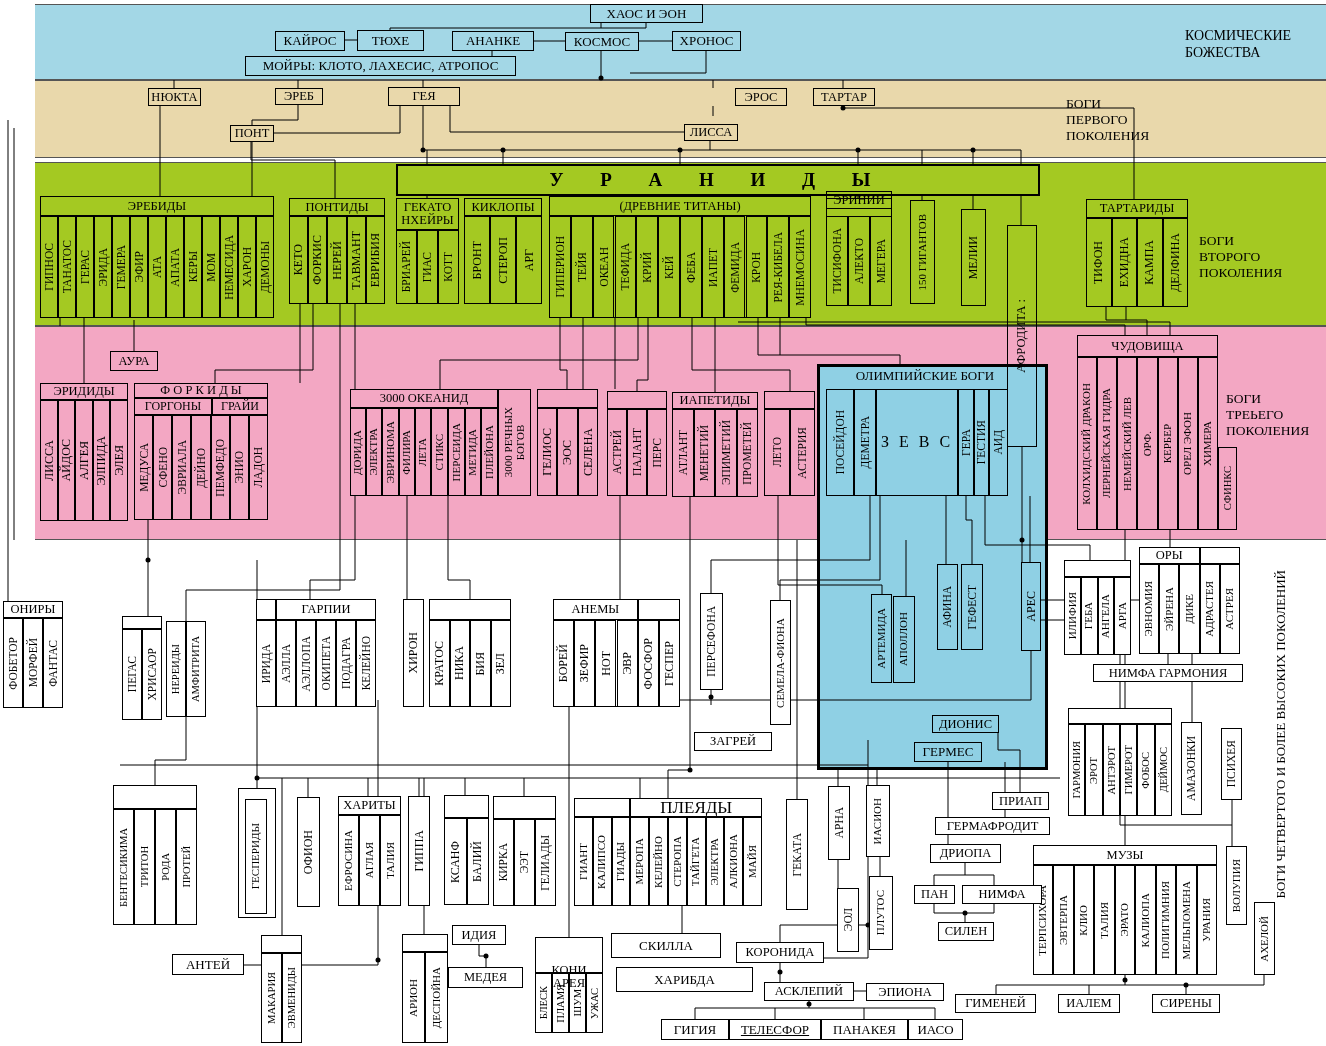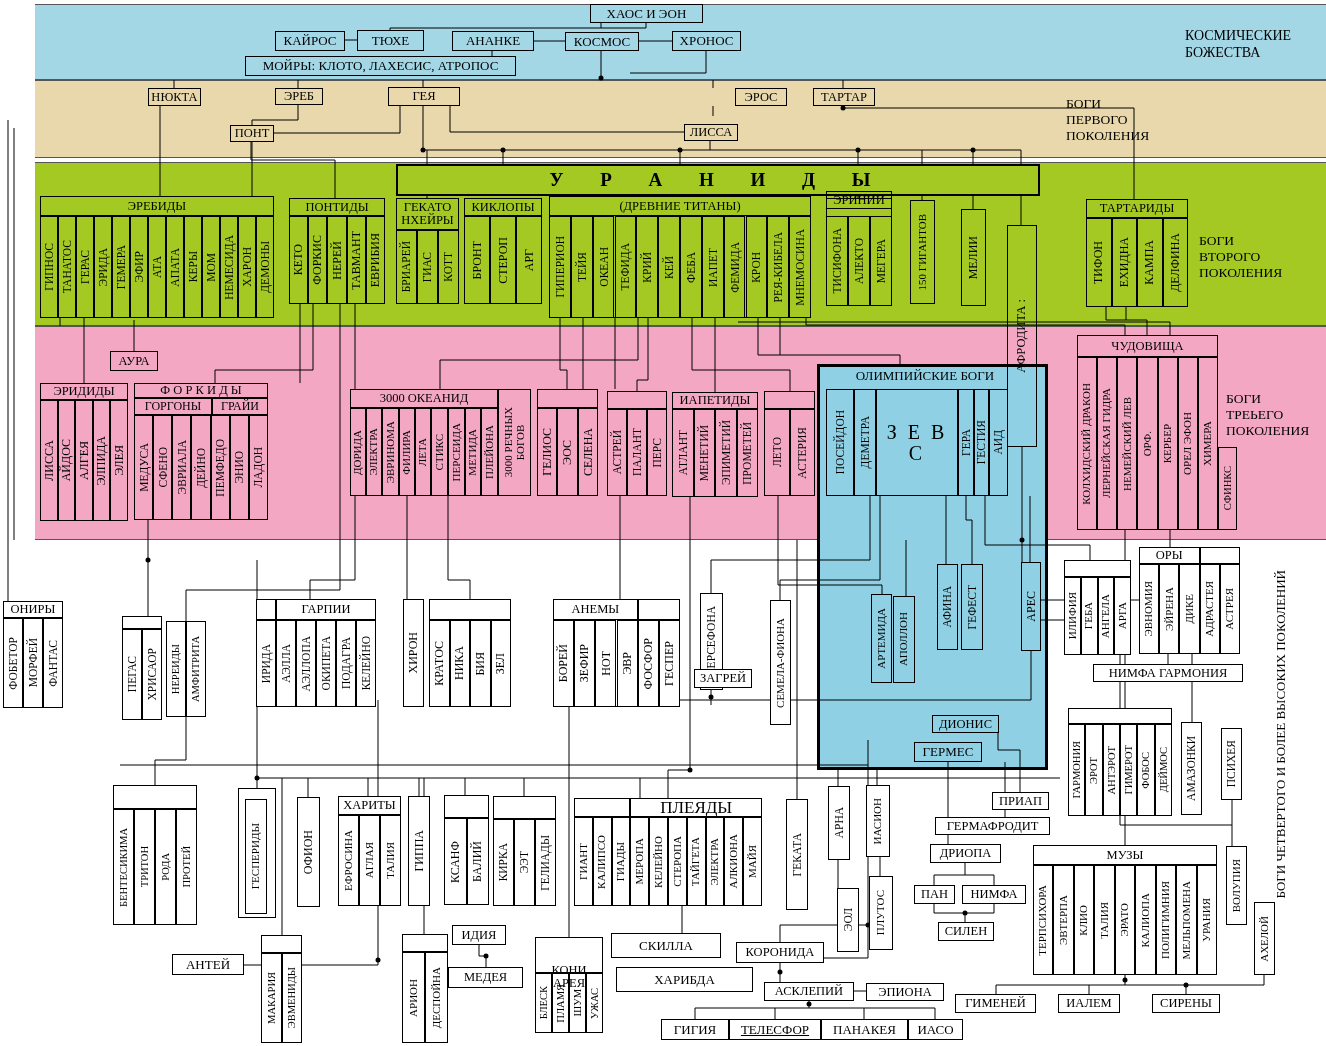--- a/index.html
+++ b/index.html
@@ -361,21 +361,21 @@
       <span class="v-inner" style="font-size: 11.5px;">АСТЕРИЯ</span>
     </div>
     <div class="gbox" style="left: 826px; top: 389px; width: 182px; height: 107px; background: rgb(143, 208, 228);"></div>
     <div class="box" style="left: 826px; top: 389px; width: 28px; height: 107px;">
       <span class="v-inner" style="font-size: 11.5px;">ПОСЕЙДОН</span>
     </div>
     <div class="box" style="left: 854px; top: 389px; width: 22px; height: 107px;">
       <span class="v-inner" style="font-size: 11.5px;">ДЕМЕТРА</span>
     </div>
     <div class="box" style="left: 876px; top: 389px; width: 82px; height: 107px;">
-      <span class="h-inner" style="font-size: 20px; letter-spacing: 3px;">З Е В С</span>
+      <span class="h-inner" style="font-size: 16px; letter-spacing: 3px;">З Е В С</span>
     </div>
     <div class="box" style="left: 958px; top: 389px; width: 16px; height: 107px;">
       <span class="v-inner" style="font-size: 11.5px;">ГЕРА</span>
     </div>
     <div class="box" style="left: 974px; top: 389px; width: 15px; height: 107px;">
       <span class="v-inner" style="font-size: 11.5px;">ГЕСТИЯ</span>
     </div>
     <div class="box" style="left: 989px; top: 389px; width: 19px; height: 107px;">
       <span class="v-inner" style="font-size: 11.5px;">АИД</span>
     </div>
@@ -771,21 +771,21 @@
     </div>
     <div class="box" style="left: 1218px; top: 447px; width: 19px; height: 83px; background: rgb(243, 167, 195);">
       <span class="v-inner" style="font-size: 10.5px;">СФИНКС</span>
     </div>
     <div class="box" style="left: 403px; top: 599px; width: 21px; height: 108px; background: rgb(255, 255, 255);">
       <span class="v-inner" style="font-size: 12px;">ХИРОН</span>
     </div>
     <div class="box" style="left: 700px; top: 593px; width: 23px; height: 97px; background: rgb(255, 255, 255);">
       <span class="v-inner" style="font-size: 11.5px;">ПЕРСЕФОНА</span>
     </div>
-    <div class="box" style="left: 694px; top: 669px; width: 58px; height: 19px; background: rgb(255, 255, 255);">
+    <div class="box" style="left: 694px; top: 732px; width: 78px; height: 19px; background: rgb(255, 255, 255);">
       <span class="h-inner" style="font-size: 12.5px;">ЗАГРЕЙ</span>
     </div>
     <div class="box" style="left: 770px; top: 600px; width: 21px; height: 125px; background: rgb(255, 255, 255);">
       <span class="v-inner" style="font-size: 11px;">СЕМЕЛА-ФИОНА</span>
     </div>
     <div class="box" style="left: 871px; top: 594px; width: 21px; height: 89px; background: rgb(143, 208, 228);">
       <span class="v-inner" style="font-size: 11px;">АРТЕМИДА</span>
     </div>
     <div class="box" style="left: 893px; top: 596px; width: 22px; height: 87px; background: rgb(143, 208, 228);">
       <span class="v-inner" style="font-size: 11px;">АПОЛЛОН</span>
@@ -819,21 +819,21 @@
     </div>
     <div class="box" style="left: 935px; top: 817px; width: 115px; height: 18px; background: rgb(255, 255, 255);">
       <span class="h-inner" style="font-size: 12.5px;">ГЕРМАФРОДИТ</span>
     </div>
     <div class="box" style="left: 930px; top: 844px; width: 71px; height: 19px; background: rgb(255, 255, 255);">
       <span class="h-inner" style="font-size: 12.5px;">ДРИОПА</span>
     </div>
     <div class="box" style="left: 914px; top: 885px; width: 41px; height: 19px; background: rgb(255, 255, 255);">
       <span class="h-inner" style="font-size: 12.5px;">ПАН</span>
     </div>
-    <div class="box" style="left: 962px; top: 885px; width: 64px; height: 19px; background: rgb(255, 255, 255);">
+    <div class="box" style="left: 962px; top: 885px; width: 80px; height: 19px; background: rgb(255, 255, 255);">
       <span class="h-inner" style="font-size: 12.5px;">НИМФА</span>
     </div>
     <div class="box" style="left: 938px; top: 922px; width: 56px; height: 19px; background: rgb(255, 255, 255);">
       <span class="h-inner" style="font-size: 12.5px;">СИЛЕН</span>
     </div>
     <div class="box" style="left: 828px; top: 786px; width: 22px; height: 74px; background: rgb(255, 255, 255);">
       <span class="v-inner" style="font-size: 11.5px;">АРНА</span>
     </div>
     <div class="box" style="left: 866px; top: 785px; width: 24px; height: 72px; background: rgb(255, 255, 255);">
       <span class="v-inner" style="font-size: 11px;">ИАСИОН</span>

